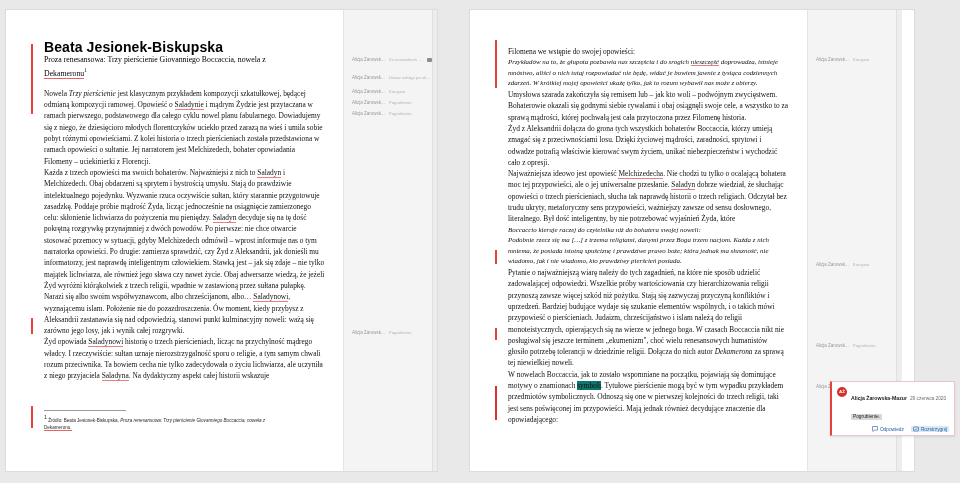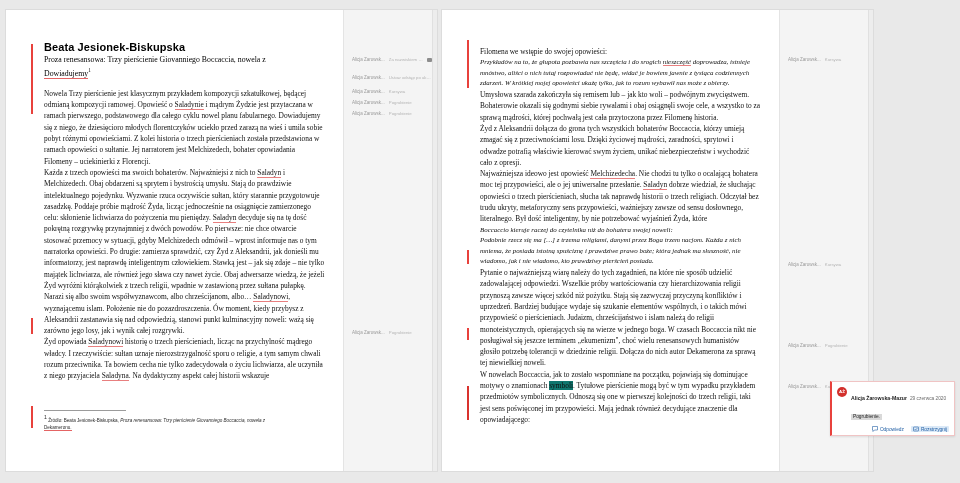--- a/index.html
+++ b/index.html
@@ -11,21 +11,21 @@
   .workspace{position:relative;width:960px;height:483px;display:flex;gap:0;}
 
   
   .page{
     position:relative;
     background:#ffffff;
     box-shadow:0 0 0 1px #dcdcdc;
     overflow:hidden;
   }
   #page-left{position:absolute;left:6px;top:10px;width:431px;height:461px;}
-  #page-right{position:absolute;left:442px;top:10px;width:431px;height:461px;}
+  #page-right{position:absolute;left:470px;top:10px;width:431px;height:461px;padding-left:13px;}
 
   
   .rail{
     position:absolute;top:0;bottom:0;
     background:#f4f4f4;
     border-left:1px solid #e4e4e4;
   }
   #rail-left{left:337px;width:94px;}
   #rail-right{left:337px;width:94px;}
 
@@ -44,34 +44,34 @@
     font-size:7.4px;
     line-height:11.3px;
     color:#101010;
     text-align:left;
   }
   #left-col{top:32px;}
   #right-col{top:36px;}
 
   .title-name{
     font-family:"Liberation Sans", sans-serif;
-    font-weight:bold;font-size:11px;color:#000;
+    font-weight:bold;font-size:14px;color:#000;
     letter-spacing:.1px;margin-bottom:1px;
   }
   .title-sub{
     font-family:"Liberation Serif", serif;
     font-size:7.8px;color:#000;line-height:11px;
   }
   .title-sub .u{border-bottom:1px solid #e46464;}
   .sup{font-size:5.2px;vertical-align:super;}
   .gap{height:9px;}
 
   p{margin:0;}
   .b{font-weight:normal;}
-  .i{}
+  .i{font-style:italic;}
   .ul-red{border-bottom:1px solid #e87f7f;}
   .hl{background:#0f766e;}
   .quote{font-style:italic;font-size:6.9px;line-height:10.6px;}
 
   
   .footnote-rule{
     position:absolute;left:38px;width:82px;height:0;
     border-top:1px solid #9b9b9b;
   }
   .footnote{
@@ -175,21 +175,21 @@
     <div class="doc-body">
 
       <div class="changebar" style="top:34px;height:70px;"></div>
       <div class="changebar" style="top:308px;height:16px;"></div>
       <div class="changebar" style="top:396px;height:22px;"></div>
 
       <div class="text-col" id="left-col">
         <div class="title-name">Beata Jesionek-Biskupska</div>
         <div class="title-sub">
           <span>Proza renesansowa: Trzy pierścienie Giovanniego Boccaccia, nowela z</span><br>
-          <span class="u">Dowiadujemy</span><span class="sup">1</span>
+          <span class="u">Dekameronu</span><span class="sup">1</span>
         </div>
         <div class="gap"></div>
         <p>Nowela <span class="i">Trzy pierścienie</span> jest klasycznym przykładem <span class="b">kompozycji szkatułkowej</span>, będącej odmianą <span class="b">kompozycji ramowej</span>. Opowieść o <span class="ul-red">Saladynie</span> i mądrym Żydzie jest przytaczana w ramach pierwszego, podstawowego dla całego cyklu nowel planu fabularnego. Dowiadujemy się z niego, że dziesięcioro młodych florentczyków uciekło przed zarazą na wieś i umila sobie pobyt różnymi opowieściami. Z kolei historia o trzech pierścieniach została przedstawiona w ramach opowieści o sułtanie. Jej narratorem jest Melchizedech, bohater opowiadania Filomeny – uciekinierki z Florencji.</p>
         <p>Każda z trzech opowieści ma swoich bohaterów. Najważniejsi z nich to <span class="ul-red">Saladyn</span> i Melchizedech. Obaj obdarzeni są sprytem i bystrością umysłu. Stają do prawdziwie intelektualnego pojedynku. Wyzwanie rzuca oczywiście sułtan, który starannie przygotowuje zasadzkę. Poddaje próbie mądrość Żyda, licząc jednocześnie na osiągnięcie zamierzonego celu: skłonienie lichwiarza do pożyczenia mu pieniędzy. <span class="ul-red">Saladyn</span> decyduje się na tę dość pokrętną rozgrywkę przynajmniej z dwóch powodów. Po pierwsze: nie chce otwarcie stosować przemocy w sytuacji, gdyby Melchizedech odmówił – wprost informuje nas o tym narratorka opowieści. Po drugie: zamierza sprawdzić, czy Żyd z Aleksandrii, jak donieśli mu informatorzy, jest naprawdę inteligentnym człowiekiem. Stawką jest – jak się zdaje – nie tylko majątek lichwiarza, ale również jego sława czy nawet życie. Obaj adwersarze wiedzą, że jeżeli Żyd wyróżni którąkolwiek z trzech religii, wpadnie w zastawioną przez sułtana pułapkę. Narazi się albo swoim współwyznawcom, albo chrześcijanom, albo… <span class="ul-red">Saladynowi</span>, wyznającemu islam. Położenie nie do pozazdroszczenia. Ów moment, kiedy przybysz z Aleksandrii zastanawia się nad odpowiedzią, stanowi <span class="b">punkt kulminacyjny</span> noweli: ważą się zarówno jego losy, jak i wynik całej rozgrywki.</p>
         <p>Żyd opowiada <span class="ul-red">Saladynowi</span> historię o trzech pierścieniach, licząc na przychylność mądrego władcy. I rzeczywiście: sułtan uznaje nierozstrzygalność sporu o religie, a tym samym chwali rozum przeciwnika. Ta bowiem cecha nie tylko zadecydowała o życiu lichwiarza, ale uczyniła z niego przyjaciela <span class="ul-red">Saladyna</span>. Na dydaktyczny aspekt całej historii wskazuje</p>
       </div>
 
       <div class="footnote-rule" style="top:400px;"></div>
       <div class="footnote" style="top:404px;">
         <span class="sup">1</span>

